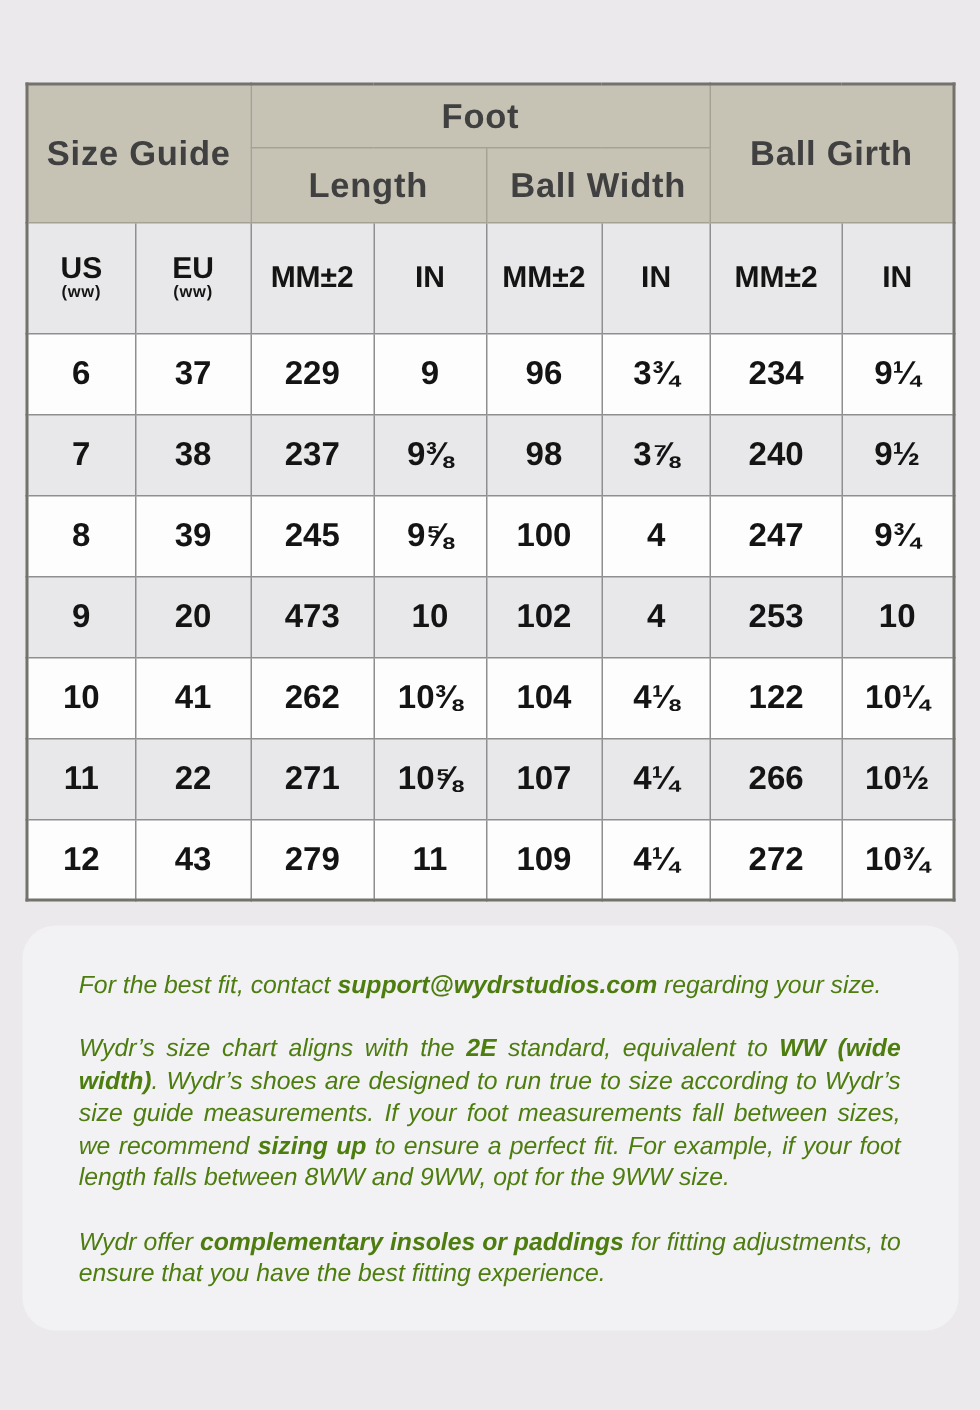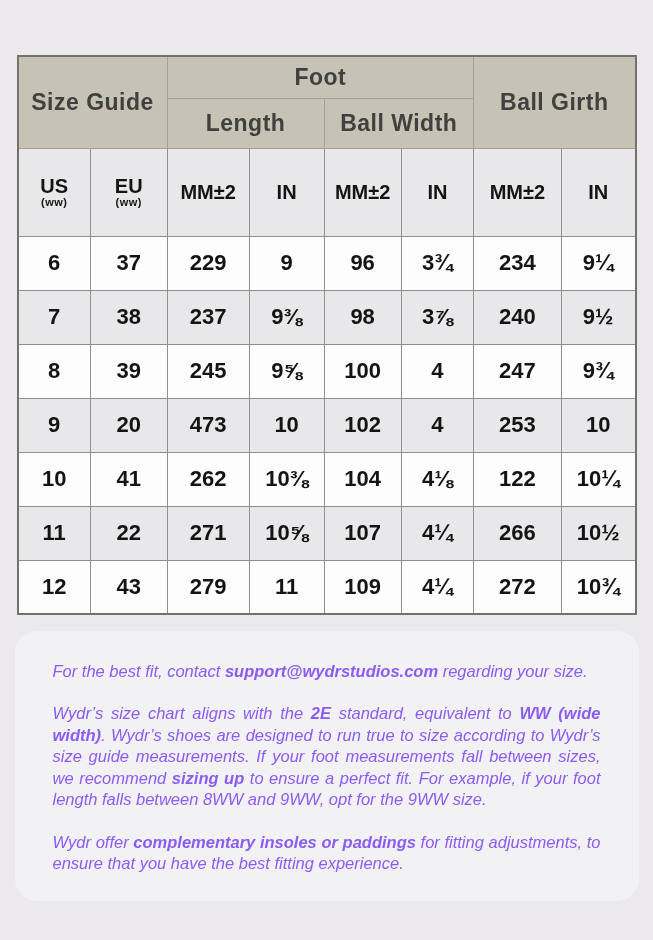--- a/index.html
+++ b/index.html
@@ -37,21 +37,21 @@
     background: #c6c3b4;
     border: 1px solid #a5a295;
     font-size: 23px;
     font-weight: 700;
     color: #404040;
     letter-spacing: 0.5px;
   }
   tr.group-row-top    { height: 42px; }
   tr.group-row-bottom { height: 50px; }
   
-  tr.col-head-row { height: 88px; }
+  tr.col-head-row { height: 74px; }
   th.colhead {
     background: #e8e7e9;
     border: 1px solid #8f8f8f;
     font-size: 20px;
     font-weight: 700;
     line-height: 1.05;
   }
   th.colhead .sub {
     display: block;
     font-size: 11px;
@@ -76,21 +76,21 @@
     background: #f2f1f3;
     border-radius: 22px;
     padding: 30px 38px 26px 38px;
   }
   .notes-box p {
     margin: 0;
     font-style: italic;
     font-size: 16.5px;
     line-height: 1.3;
     text-align: justify;
-    color: #8b5cf6;
+    color: #4d7c0f;
   }
   .notes-box p + p { margin-top: 21px; }
   .notes-box b { font-weight: 700; }
 </style>
 </head>
 <body>
 
 <div class="table-wrap">
   <table class="size-table">
     <colgroup>

